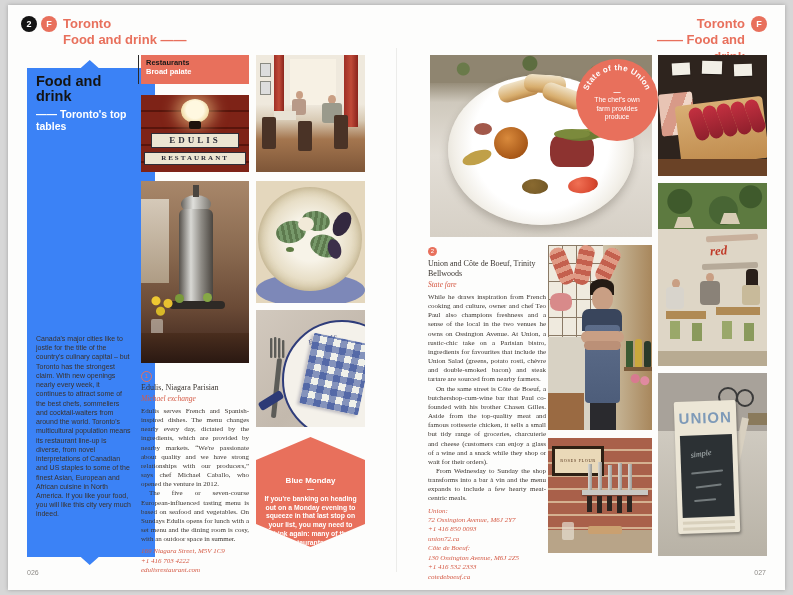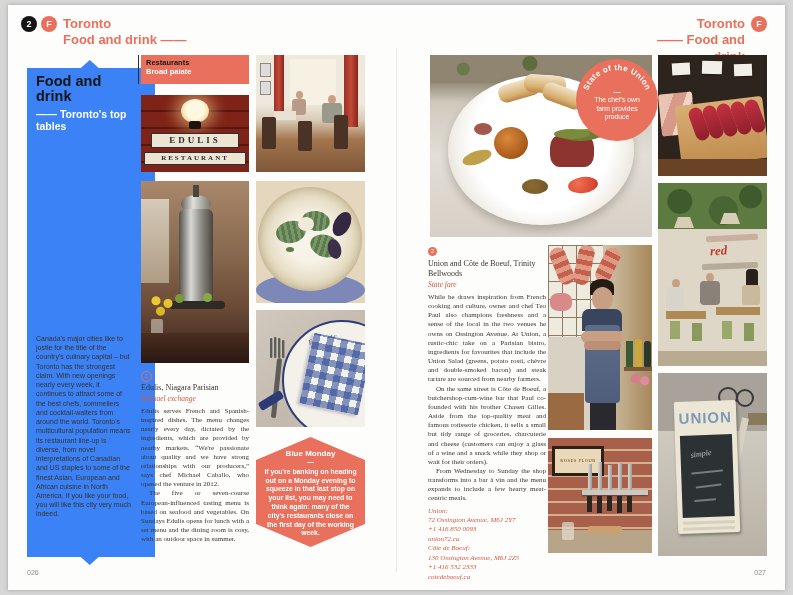--- a/index.html
+++ b/index.html
@@ -27,21 +27,21 @@
   .num-fill{background:#e8705c;color:#fff;}
   .art{font-family:"Liberation Serif",serif;color:#3b3530;}
   .art-title{font-size:8px;line-height:1.2;}
   .art-sub{font-size:7.5px;font-style:italic;color:#d55a45;line-height:1.25;margin-top:1px;}
   .art-body p{margin:0;font-size:7px;line-height:1.31;text-align:justify;}
   .art-body p + p{text-indent:8px;}
   .contact{margin-top:3px;font-size:7px;font-style:italic;color:#d55a45;line-height:1.35;}
   
   .hex{left:256px;top:437px;width:109px;height:110px;background:#e8705c;
     clip-path:polygon(50% 0%,100% 21%,100% 79%,50% 100%,0% 79%,0% 21%);text-align:center;color:#fff;}
-  .hex .h-title{margin-top:12px;font-size:8px;font-weight:bold;}
+  .hex .h-title{margin-top:39px;font-size:8px;font-weight:bold;}
   .hex .h-dash{font-size:7px;font-weight:bold;line-height:1.1;}
   .hex .h-body{margin:2px auto 0;width:96px;font-size:6.8px;font-weight:bold;line-height:1.3;}
   
   .ph{overflow:hidden;background:#cfc8bd;}
   
   .ph-sign{background:repeating-linear-gradient(180deg,#7e2317 0 15px,#58150c 15px 17px);}
   .lamp{left:40px;top:4px;width:28px;height:24px;border-radius:50%;background:radial-gradient(circle at 50% 45%,#fff8e0 0 45%,#f0d9a0 75%,rgba(240,200,120,0) 100%);box-shadow:0 0 14px 6px rgba(255,220,150,.5);}
   .lampbase{left:48px;top:26px;width:12px;height:8px;background:#1e120c;border-radius:2px;}
   .tile{background:#ece5d2;border:1px solid #2e2e38;color:#2b2c38;font-family:"Liberation Serif",serif;font-weight:bold;text-align:center;box-sizing:border-box;}
   
@@ -136,20 +136,25 @@
     <div class="a" style="left:10px;top:138px;width:12px;height:28px;border-radius:2px;background:rgba(222,216,205,.55);"></div>
     <div class="a" style="left:0;top:152px;width:108px;height:30px;background:linear-gradient(180deg,#4a2e1e,#2a1812);"></div>
   </div>
 
   <div class="a numcirc num-out" style="left:141px;top:371px;"><span>1</span></div>
   <div class="a art art-title" style="left:141px;top:383px;width:108px;">Edulis, Niagara Parisian</div>
   <div class="a art art-sub" style="left:141px;top:393px;width:108px;">Michael exchange</div>
   <div class="a art art-body" style="left:141px;top:407px;width:108px;">
     <p>Edulis serves French and Spanish-inspired dishes. The menu changes nearly every day, dictated by the ingredients, which are provided by nearby markets. “We're passionate about quality and we have strong relationships with our producers,” says chef Michael Caballo, who opened the venture in 2012.</p>
     <p>The five or seven-course European-influenced tasting menu is based on seafood and vegetables. On Sundays Edulis opens for lunch with a set menu and the dining room is cosy, with an outdoor space in summer.</p>
+    <div class="contact">
+      <div>169 Niagara Street, M5V 1C9</div>
+      <div>+1 416 703 4222</div>
+      <div>edulisrestaurant.com</div>
+    </div>
   </div>
 
   <div class="a ph ph-interior" style="left:256px;top:55px;width:109px;height:117px;">
     <div class="a" style="left:34px;top:4px;width:46px;height:46px;background:#f7f2e4;opacity:.9;"></div>
     <div class="a curtain" style="left:18px;top:0;width:10px;height:62px;"></div>
     <div class="a curtain" style="left:88px;top:0;width:14px;height:72px;"></div>
     <div class="a" style="left:4px;top:8px;width:9px;height:12px;background:#ddd;border:1px solid #8a8a82;"></div>
     <div class="a" style="left:4px;top:26px;width:9px;height:12px;background:#ddd;border:1px solid #8a8a82;"></div>
     <div class="a head" style="left:40px;top:36px;width:7px;height:8px;"></div>
     <div class="a" style="left:36px;top:44px;width:14px;height:16px;background:#b89a88;border-radius:3px;"></div>

